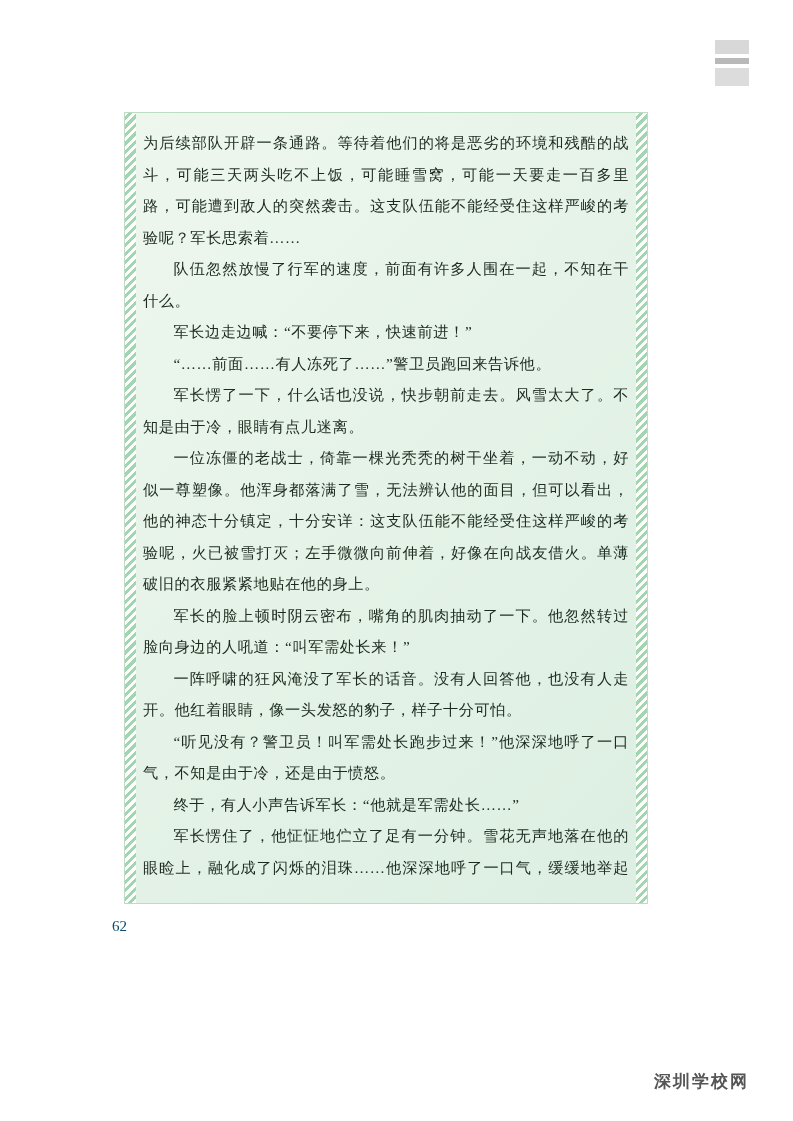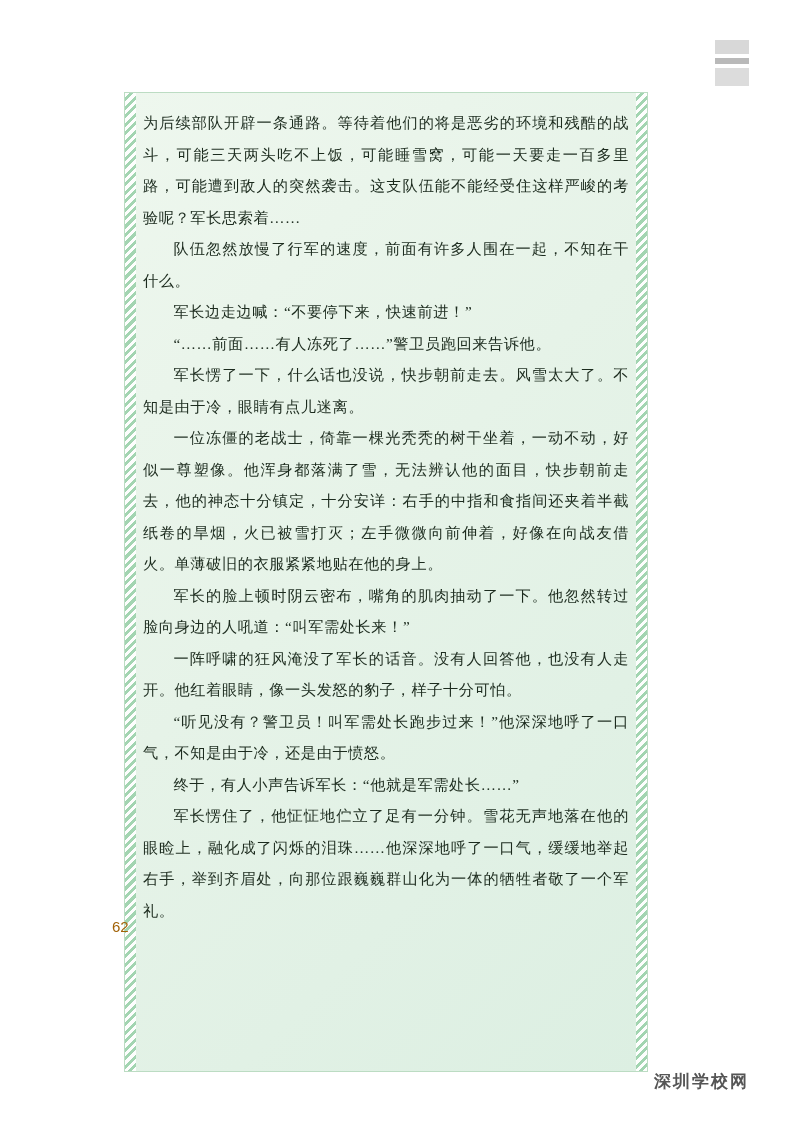--- a/index.html
+++ b/index.html
@@ -30,23 +30,23 @@
     background: #c9c9c9;
   }
   #corner-marks .bar.b1 { top: 0px;  height: 14px; background:#d8d8d8; }
   #corner-marks .bar.b2 { top: 18px; height: 6px;  background:#b9b9b9; }
   #corner-marks .bar.b3 { top: 28px; height: 18px; background:#dcdcdc; }
 
   
   #text-panel {
     position: absolute;
     left: 124px;
-    top: 92px;
+    top: 112px;
     width: 524px;
-    height: 980px;
+    height: 792px;
     background: linear-gradient(135deg, #eef7ee 0%, #e6f3e8 45%, #dcefe2 100%);
     border: 1px solid #bcdcc3;
     box-sizing: border-box;
   }
   
   #text-panel::before,
   #text-panel::after {
     content: "";
     position: absolute;
     top: 0;
@@ -81,22 +81,22 @@
     font-family: "Liberation Serif", "DejaVu Serif", serif;
     font-weight: 500;
   }
   .para.indent { text-indent: 2em; }
 
   #page-number {
     position: absolute;
     left: 112px;
     top: 918px;
     font-size: 15px;
-    color: #a16207;
-    font-family: Liberation Sans, sans-serif;
+    color: #0c4a6e;
+    font-family: Liberation Serif, serif;
   }
 
   #watermark {
     position: absolute;
     right: 44px;
     bottom: 28px;
     font-size: 17px;
     color: #555;
     letter-spacing: 2px;
     font-family: "Liberation Sans", sans-serif;
@@ -112,21 +112,21 @@
   <div class="bar b3"></div>
 </div>
 
 <div id="text-panel">
   <div class="panel-inner">
     <p class="para">为后续部队开辟一条通路。等待着他们的将是恶劣的环境和残酷的战斗，可能三天两头吃不上饭，可能睡雪窝，可能一天要走一百多里路，可能遭到敌人的突然袭击。这支队伍能不能经受住这样严峻的考验呢？军长思索着……</p>
     <p class="para indent">队伍忽然放慢了行军的速度，前面有许多人围在一起，不知在干什么。</p>
     <p class="para indent">军长边走边喊：“不要停下来，快速前进！”</p>
     <p class="para indent">“……前面……有人冻死了……”警卫员跑回来告诉他。</p>
     <p class="para indent">军长愣了一下，什么话也没说，快步朝前走去。风雪太大了。不知是由于冷，眼睛有点儿迷离。</p>
-    <p class="para indent">一位冻僵的老战士，倚靠一棵光秃秃的树干坐着，一动不动，好似一尊塑像。他浑身都落满了雪，无法辨认他的面目，快步朝前走去，他的神态十分镇定，十分安详：右手的中指和食指间还夹着半截纸卷的旱烟，火已被雪打灭；左手微微向前伸着，好像在向战友借火。单薄破旧的衣服紧紧地贴在他的身上。</p>
+    <p class="para indent">一位冻僵的老战士，倚靠一棵光秃秃的树干坐着，一动不动，好似一尊塑像。他浑身都落满了雪，无法辨认他的面目，但可以看出，他的神态十分镇定，十分安详：这支队伍能不能经受住这样严峻的考验呢，火已被雪打灭；左手微微向前伸着，好像在向战友借火。单薄破旧的衣服紧紧地贴在他的身上。</p>
     <p class="para indent">军长的脸上顿时阴云密布，嘴角的肌肉抽动了一下。他忽然转过脸向身边的人吼道：“叫军需处长来！”</p>
     <p class="para indent">一阵呼啸的狂风淹没了军长的话音。没有人回答他，也没有人走开。他红着眼睛，像一头发怒的豹子，样子十分可怕。</p>
     <p class="para indent">“听见没有？警卫员！叫军需处长跑步过来！”他深深地呼了一口气，不知是由于冷，还是由于愤怒。</p>
     <p class="para indent">终于，有人小声告诉军长：“他就是军需处长……”</p>
     <p class="para indent">军长愣住了，他怔怔地伫立了足有一分钟。雪花无声地落在他的眼睑上，融化成了闪烁的泪珠……他深深地呼了一口气，缓缓地举起右手，举到齐眉处，向那位跟巍巍群山化为一体的牺牲者敬了一个军礼。</p>
 
   </div>
 </div>
 
 <div id="page-number">62</div>

